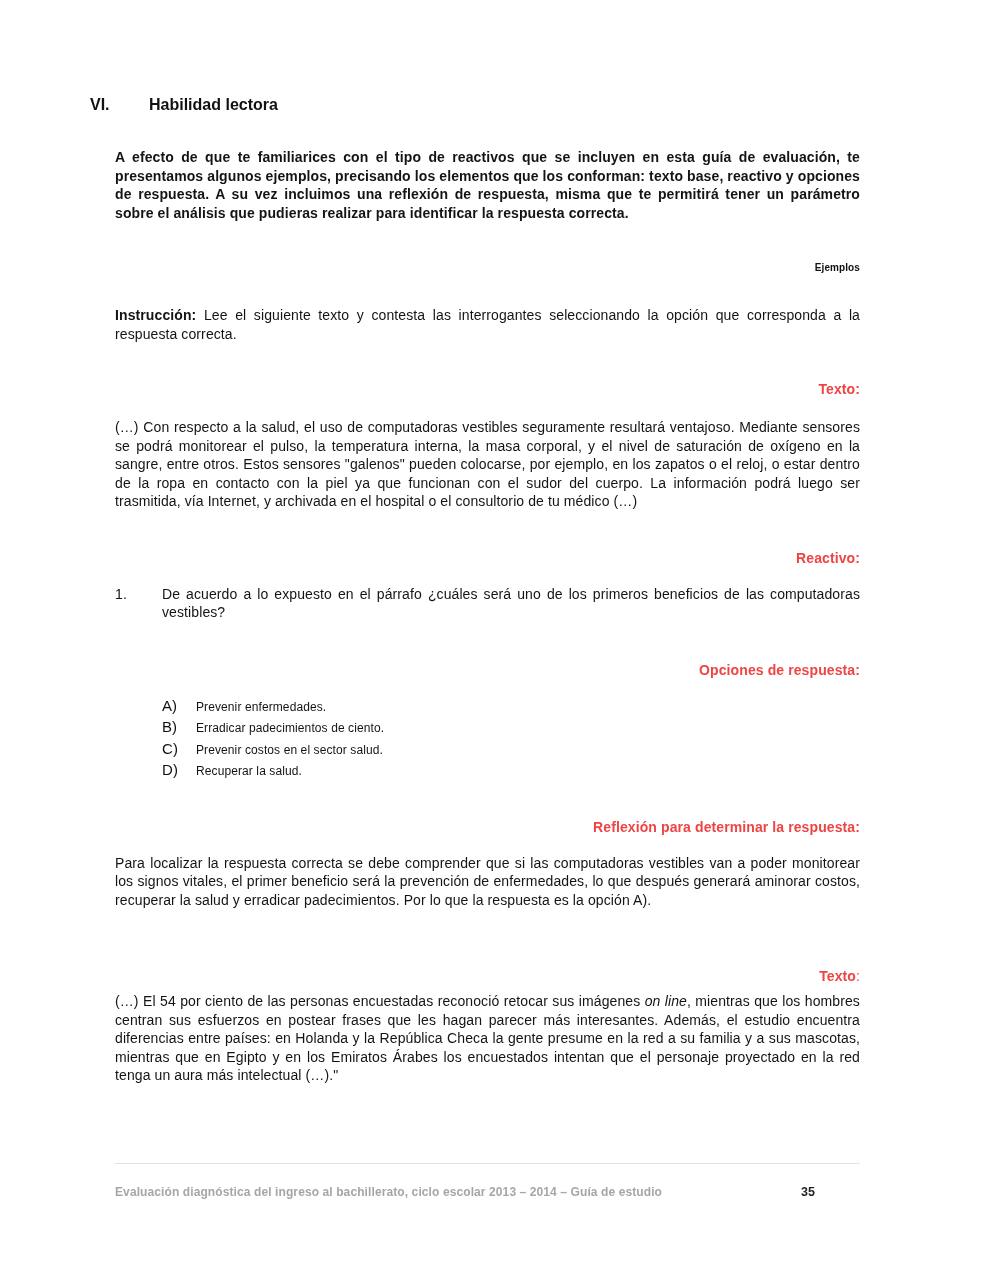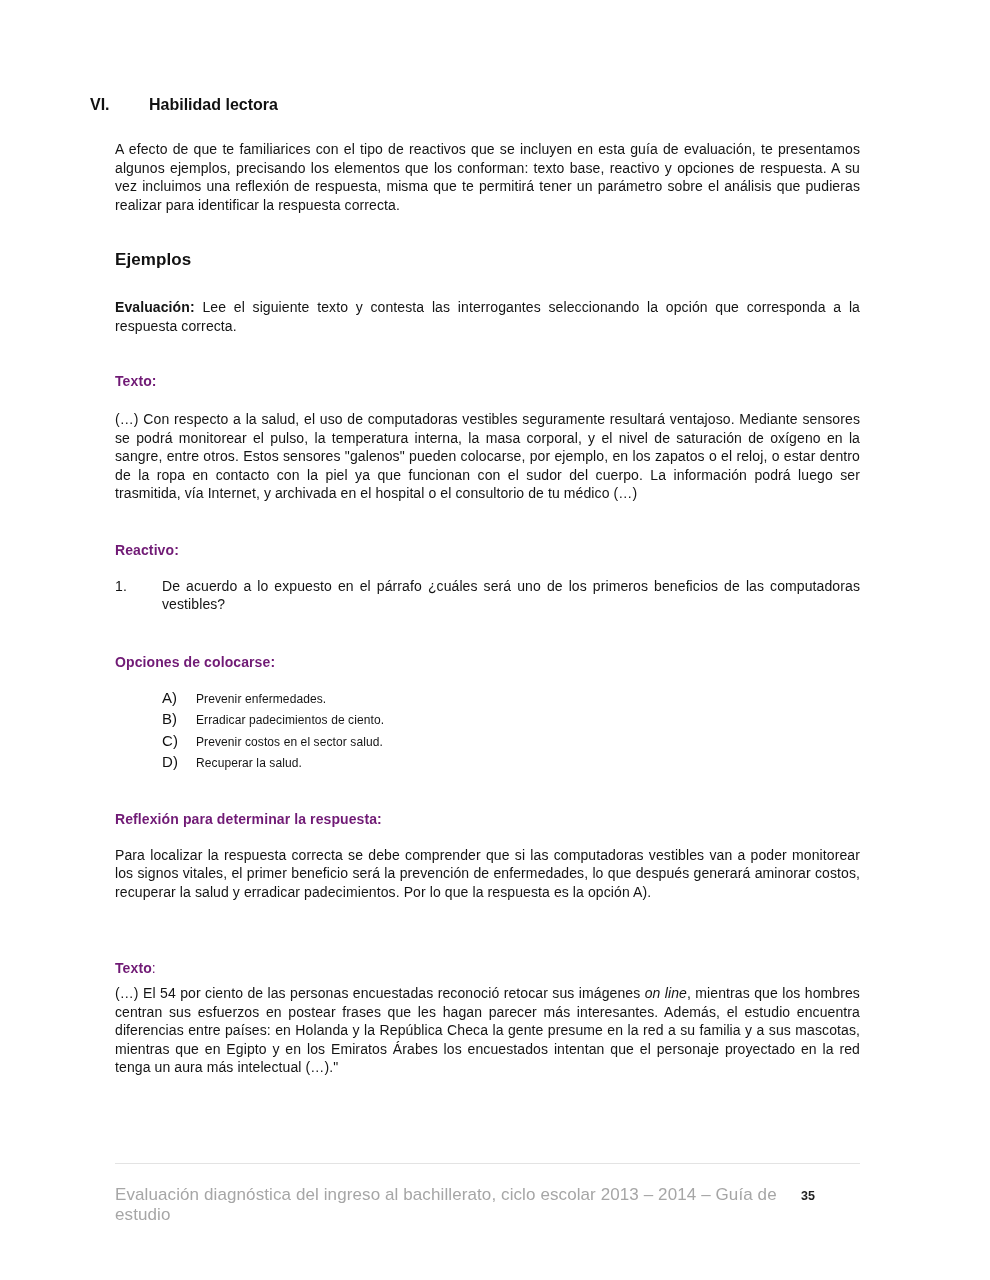--- a/index.html
+++ b/index.html
@@ -25,37 +25,38 @@
     color:#141414;
   }
   .title-row {
     margin-left:-25px;
     line-height:22px;
     font-size:16px;
     font-weight:bold;
     display:flex;
   }
   .title-num { display:inline-block; width:59px; }
-  .intro { margin-top:24px; }
+  .intro { margin-top:32px;font-weight:bold; }
   .center-heading {
     margin-top:37px;
     line-height:18px;
-    font-size:17px;
+    font-size:10px;
     font-weight:bold;
-    text-align:left;
+    text-align:right;
     letter-spacing:0.1px;
   }
   .instruccion { margin-top:29px; }
   .label {
     margin-top:37px;
     line-height:18px;
     font-size:14px;
     font-weight:bold;
     letter-spacing:0.1px;
-    color:#701a75;
+    color:#ef4444;
+    text-align:right;
   }
   .label.reactivo { margin-top:38px; }
   .label.opciones { margin-top:39px; }
   .label.reflexion { margin-top:36px; }
   .label.texto2 { margin-top:58px; }
   .label .colon { font-weight:normal; }
   .texto1 { margin-top:20px; }
   .numbered-item {
     margin-top:18px;
     display:flex;
@@ -94,23 +95,24 @@
   }
   .footer-row {
     position:absolute;
     left:115px; top:1185px;
     width:700px;
     display:flex;
     justify-content:space-between;
     align-items:baseline;
   }
   .footer-text {
-    font-size:17px;
+    font-size:12px;
     color:#a6a6a6;
     letter-spacing:0.1px;
+    font-weight:bold;
   }
   .page-number {
     font-size:12.5px;
     color:#222222;
     font-weight:bold;
   }
 </style>
 </head>
 <body>
 
@@ -119,34 +121,34 @@
 
     <div class="title-row">
         <span class="title-num">VI.</span>
         <span>Habilidad lectora</span>
       </div>
 
     <p class="body-text intro">A efecto de que te familiarices con el tipo de reactivos que se incluyen en esta guía de evaluación, te presentamos algunos ejemplos, precisando los elementos que los conforman: texto base, reactivo y opciones de respuesta. A su vez incluimos una reflexión de respuesta, misma que te permitirá tener un parámetro sobre el análisis que pudieras realizar para identificar la respuesta correcta.</p>
 
     <div class="center-heading">Ejemplos</div>
 
-    <p class="body-text instruccion"><b>Evaluación:</b> <span>Lee el siguiente texto y contesta las interrogantes seleccionando la opción que corresponda a la respuesta correcta.</span></p>
+    <p class="body-text instruccion"><b>Instrucción:</b> <span>Lee el siguiente texto y contesta las interrogantes seleccionando la opción que corresponda a la respuesta correcta.</span></p>
 
     <div class="label">Texto:</div>
 
     <p class="body-text texto1">(…) Con respecto a la salud, el uso de computadoras vestibles seguramente resultará ventajoso. Mediante sensores se podrá monitorear el pulso, la temperatura interna, la masa corporal, y el nivel de saturación de oxígeno en la sangre, entre otros. Estos sensores "galenos" pueden colocarse, por ejemplo, en los zapatos o el reloj, o estar dentro de la ropa en contacto con la piel ya que funcionan con el sudor del cuerpo. La información podrá luego ser trasmitida, vía Internet, y archivada en el hospital o el consultorio de tu médico (…)</p>
 
     <div class="label reactivo">Reactivo:</div>
 
     <div class="numbered-item">
         <span class="num">1.</span>
         <span class="body-text q">De acuerdo a lo expuesto en el párrafo ¿cuáles será uno de los primeros beneficios de las computadoras vestibles?</span>
       </div>
 
-    <div class="label opciones">Opciones de colocarse:</div>
+    <div class="label opciones">Opciones de respuesta:</div>
 
     <div class="options">
       <div class="option-row">
           <span class="option-letter">A)</span>
           <span class="option-text">Prevenir enfermedades.</span>
         </div>
       <div class="option-row">
           <span class="option-letter">B)</span>
           <span class="option-text">Erradicar padecimientos de ciento.</span>
         </div>

